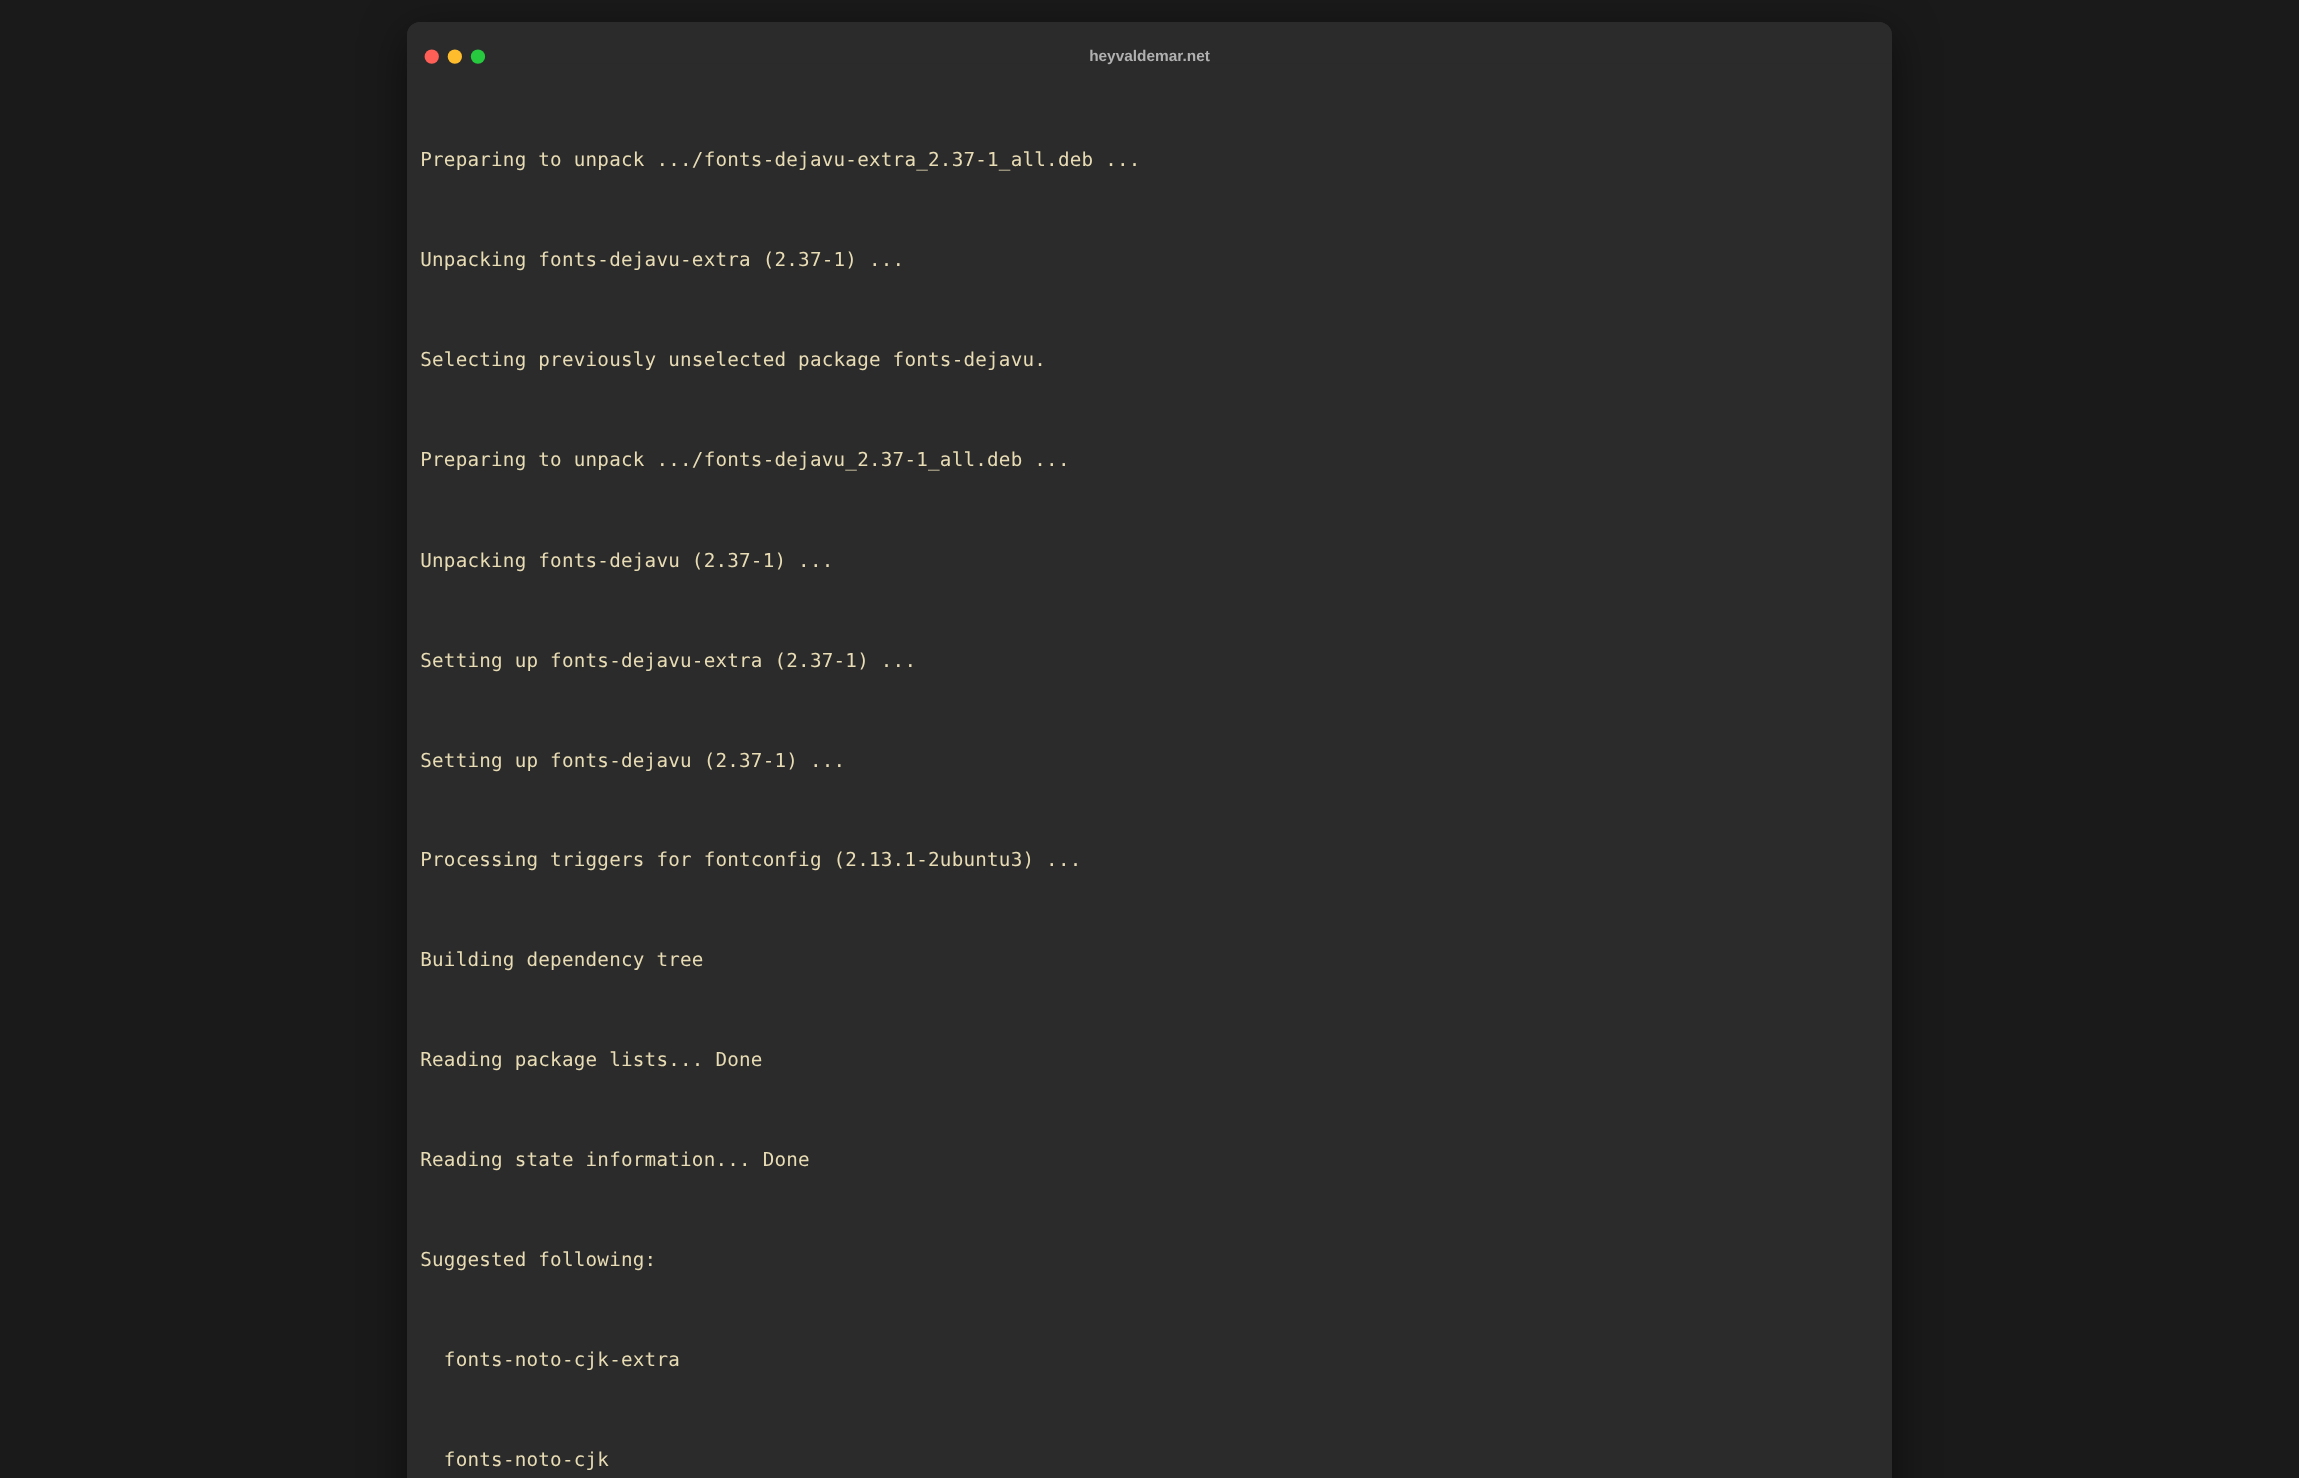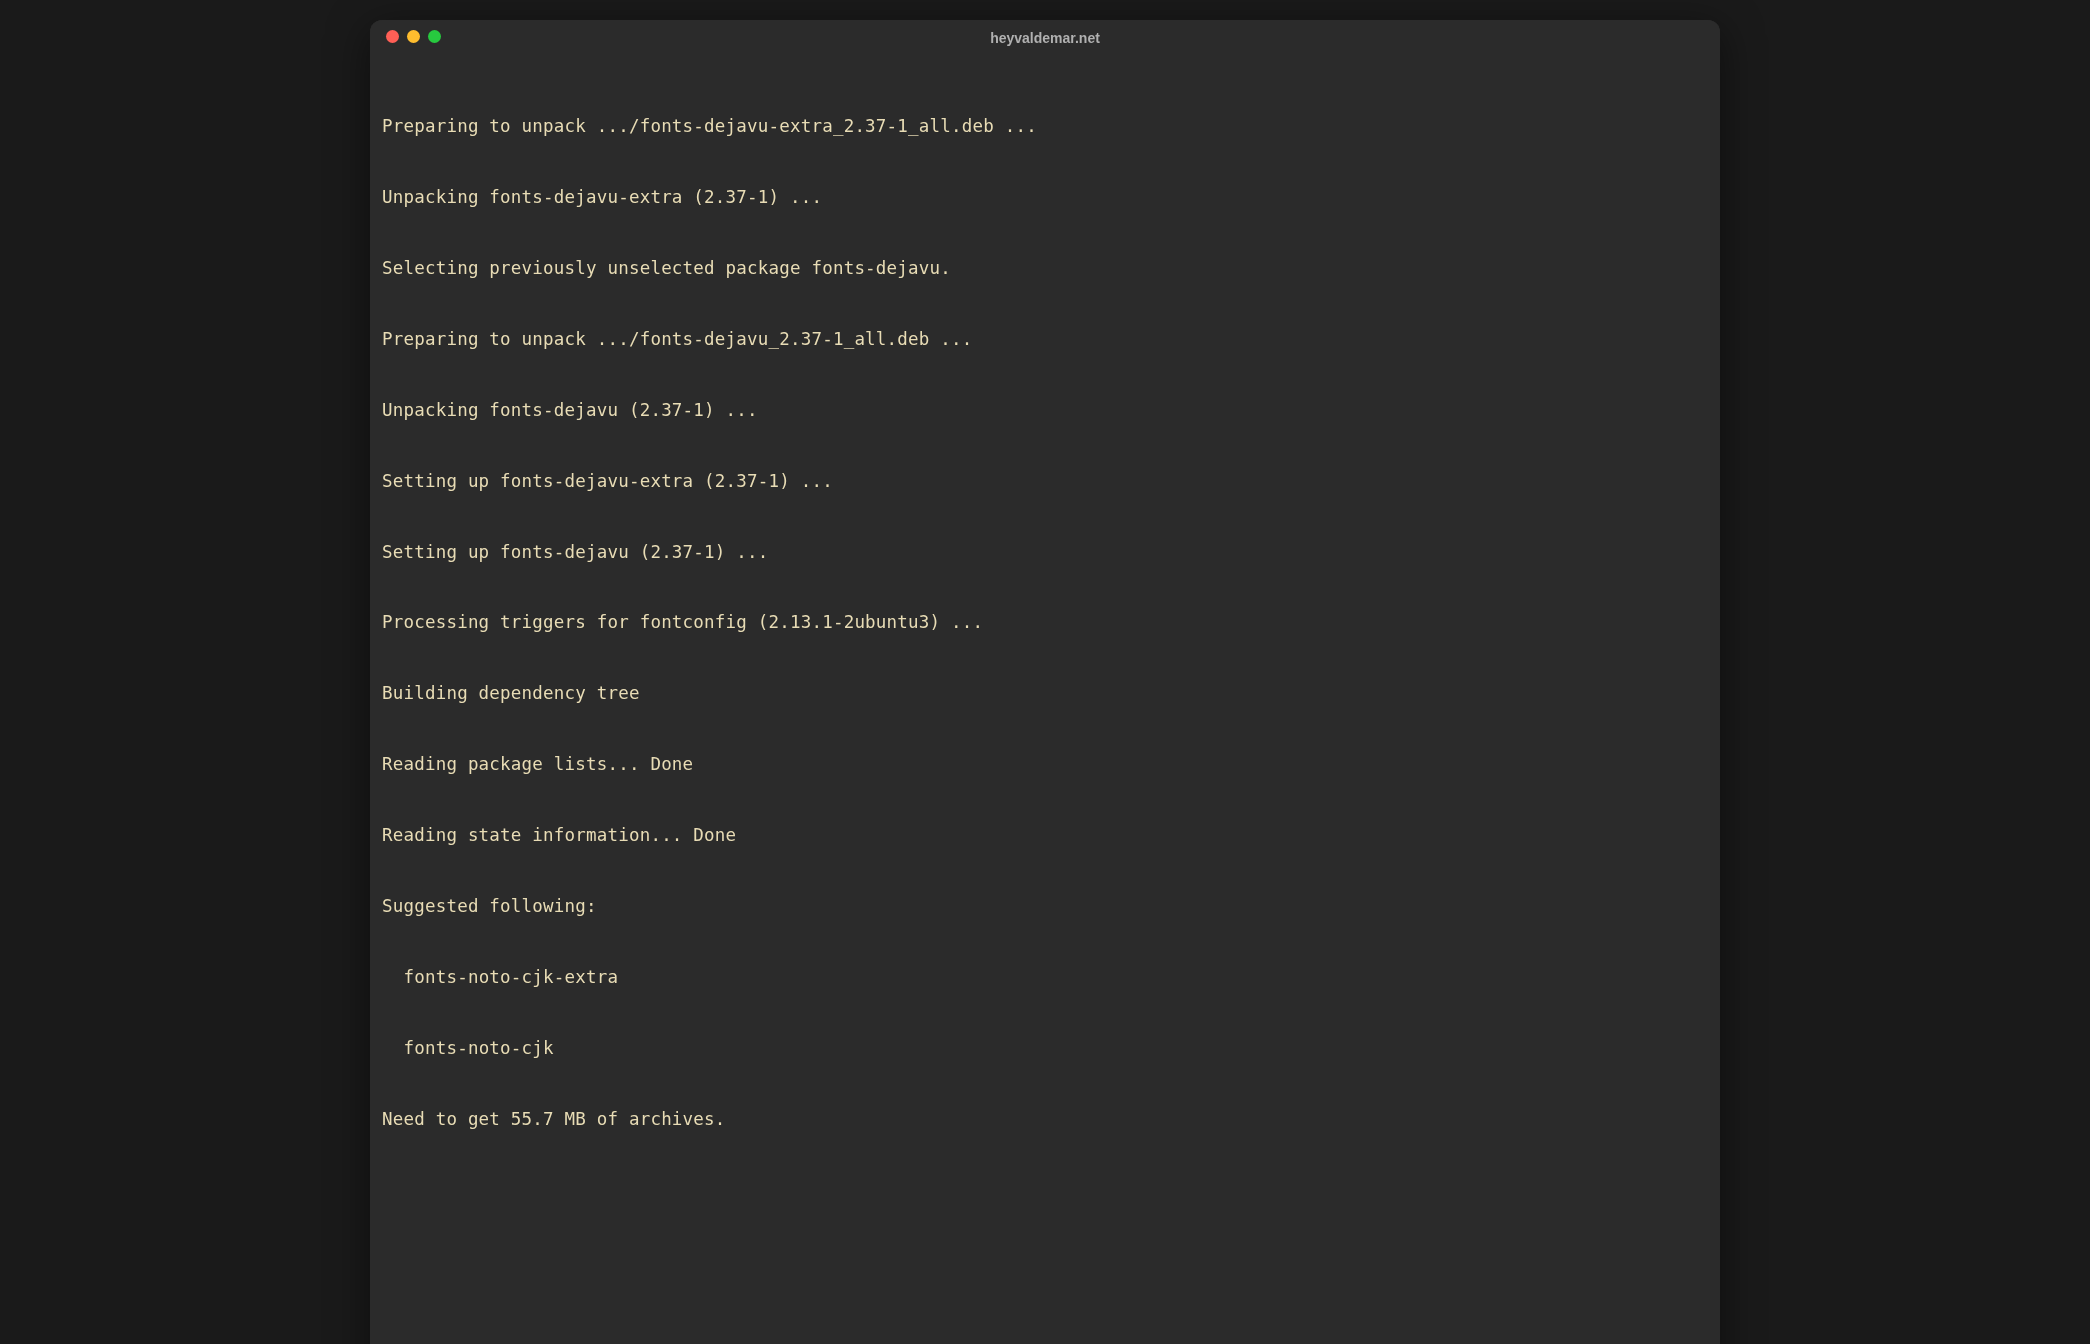--- a/index.html
+++ b/index.html
@@ -20,22 +20,22 @@
       background: #2b2b2b;
       border-radius: 12px;
       width: 1350px;
       box-shadow: 0 10px 40px rgba(0,0,0,0.5);
       overflow: hidden;
     }
     .title-bar {
       background: #2b2b2b;
       height: 38px;
       display: flex;
-      align-items: flex-start;
-      padding: 10px 16px;
+      align-items: flex-end;
+      padding: 0 16px;
       position: relative;
     }
     .traffic-lights {
       display: flex;
       gap: 8px;
       position: absolute;
       left: 16px;
     }
     .traffic-light {
       width: 13px;
@@ -57,20 +57,21 @@
       padding: 10px 12px 20px 12px;
       color: #e8dcb5;
       font-size: 17.5px;
       line-height: 1.35;
       letter-spacing: 0.2px;
       white-space: pre-wrap;
       word-break: break-all;
     }
     .terminal-line {
       display: block;
+      margin-top: 20px;
     }
   </style>
 </head>
 <body>
 
 <div class="terminal-window">
   <div class="title-bar">
     <div class="traffic-lights">
       <div class="traffic-light close"></div>
       <div class="traffic-light minimize"></div>

